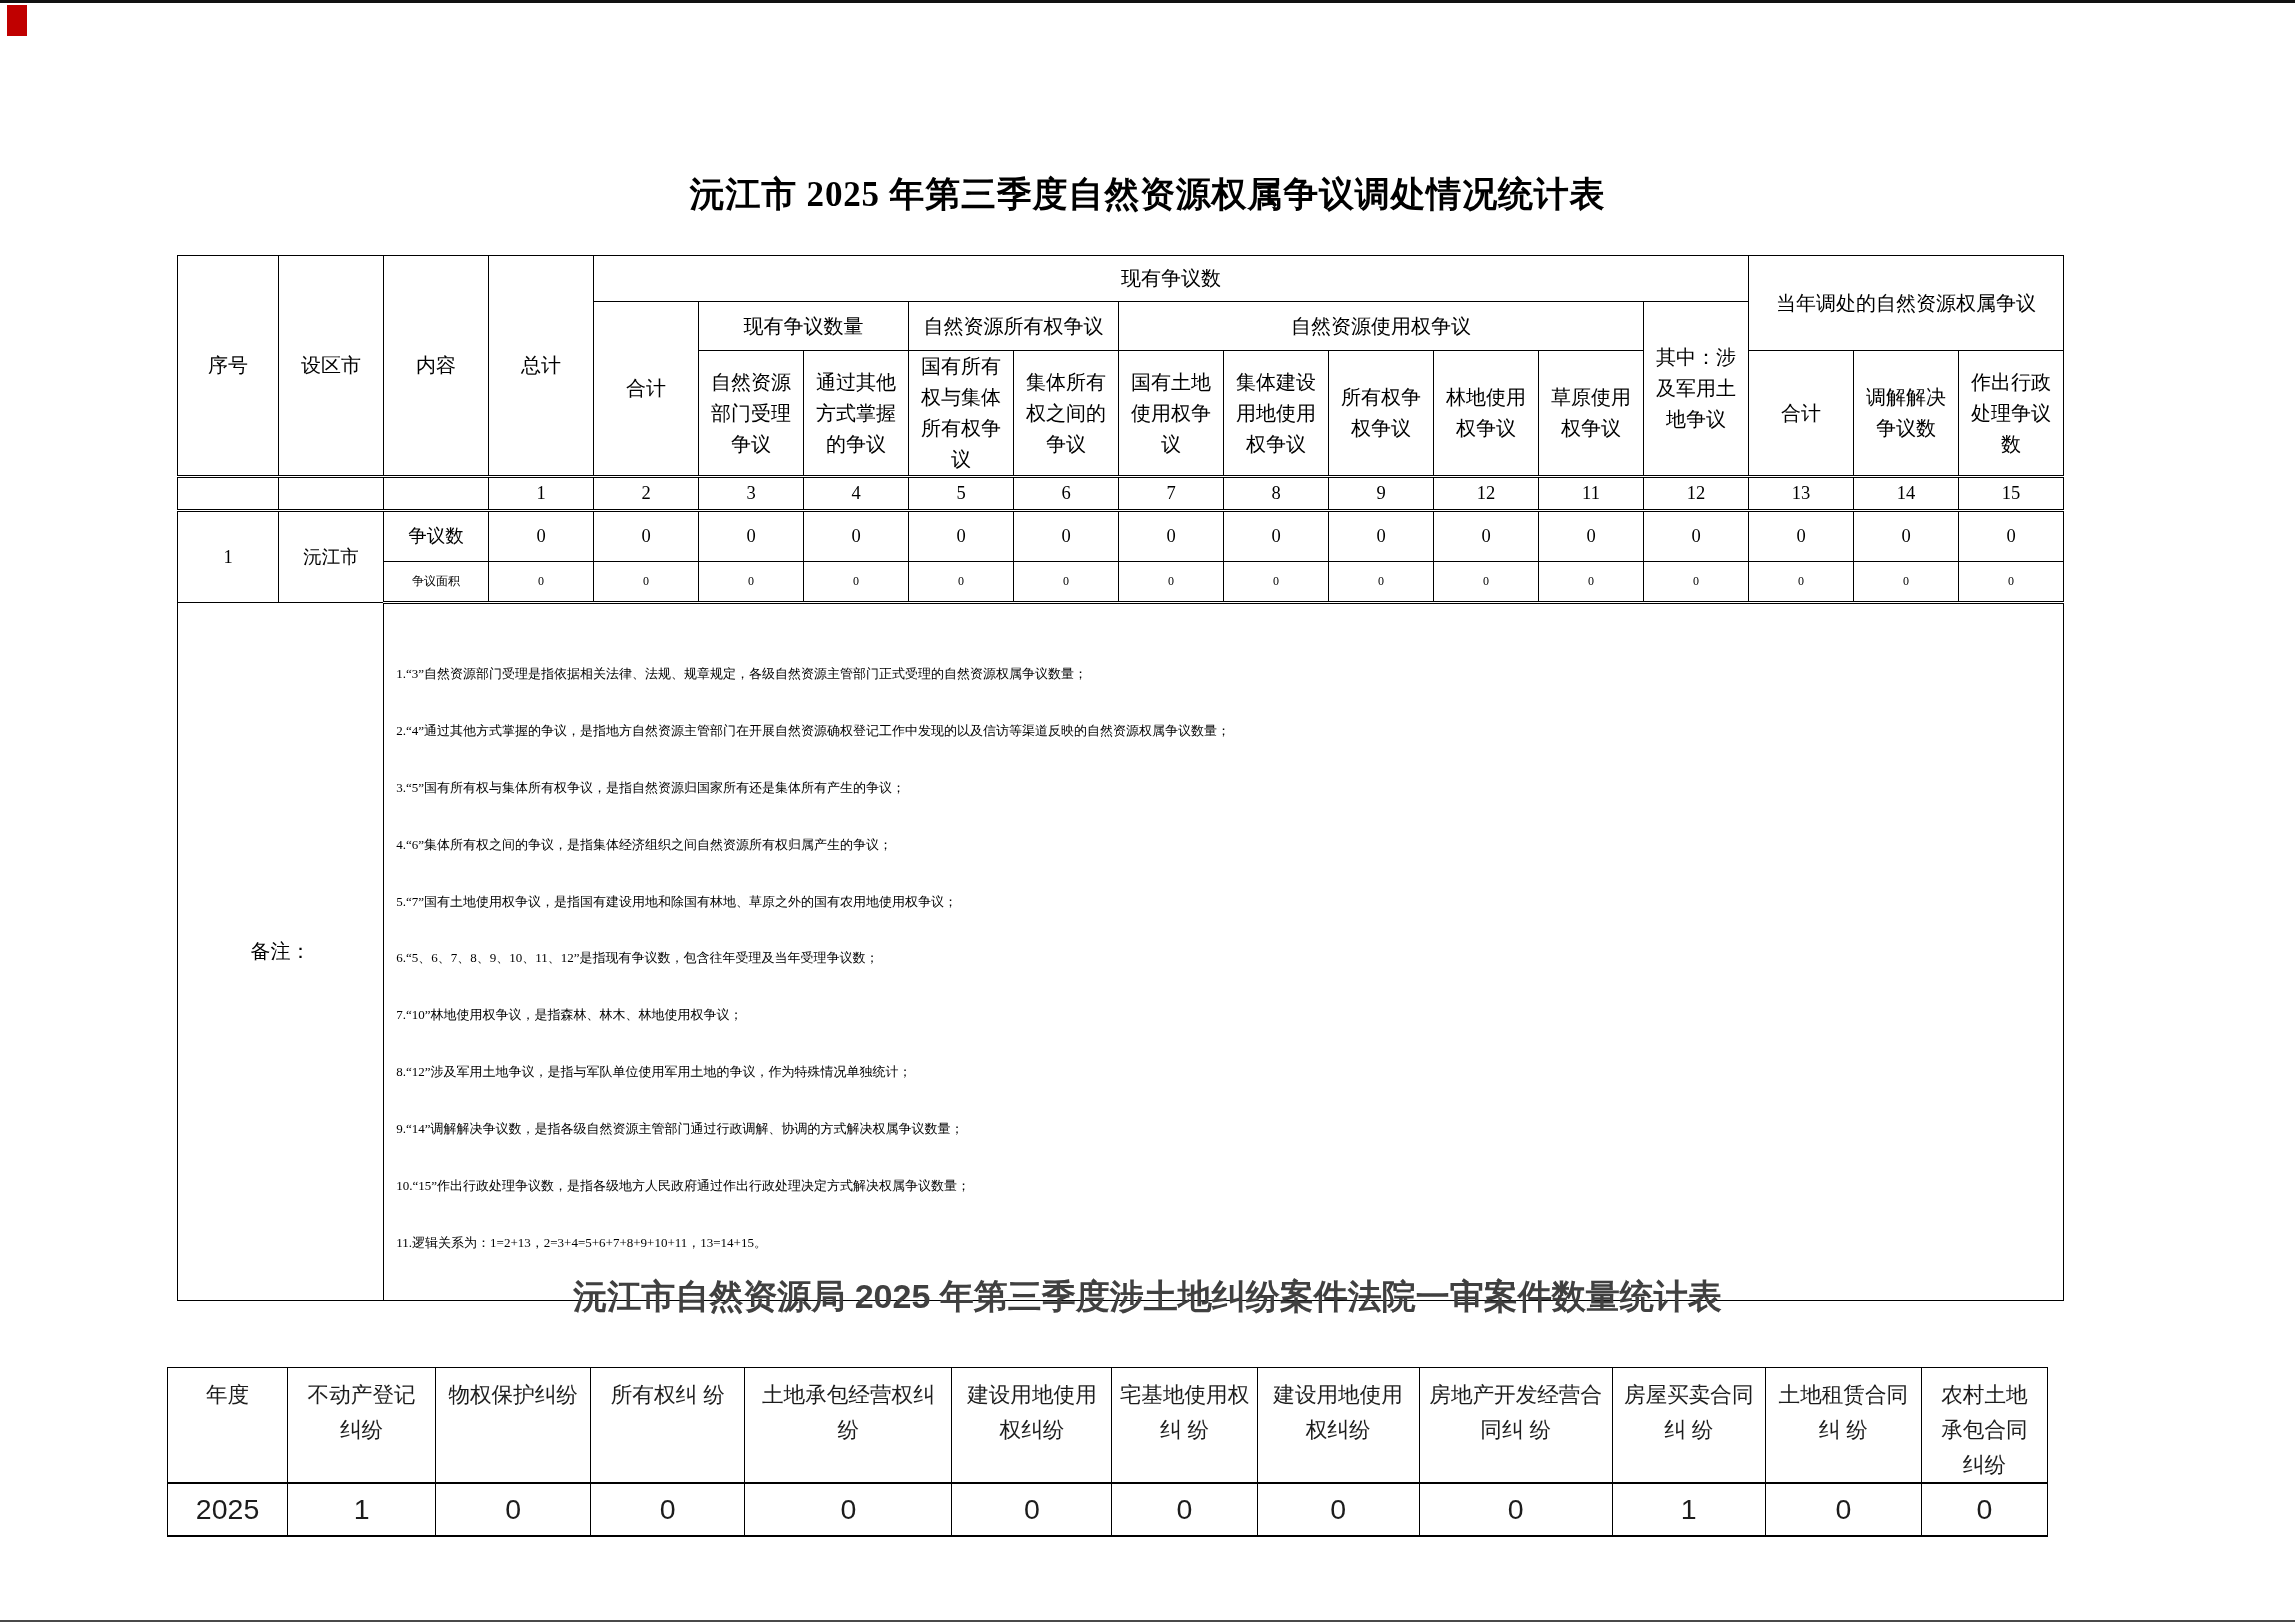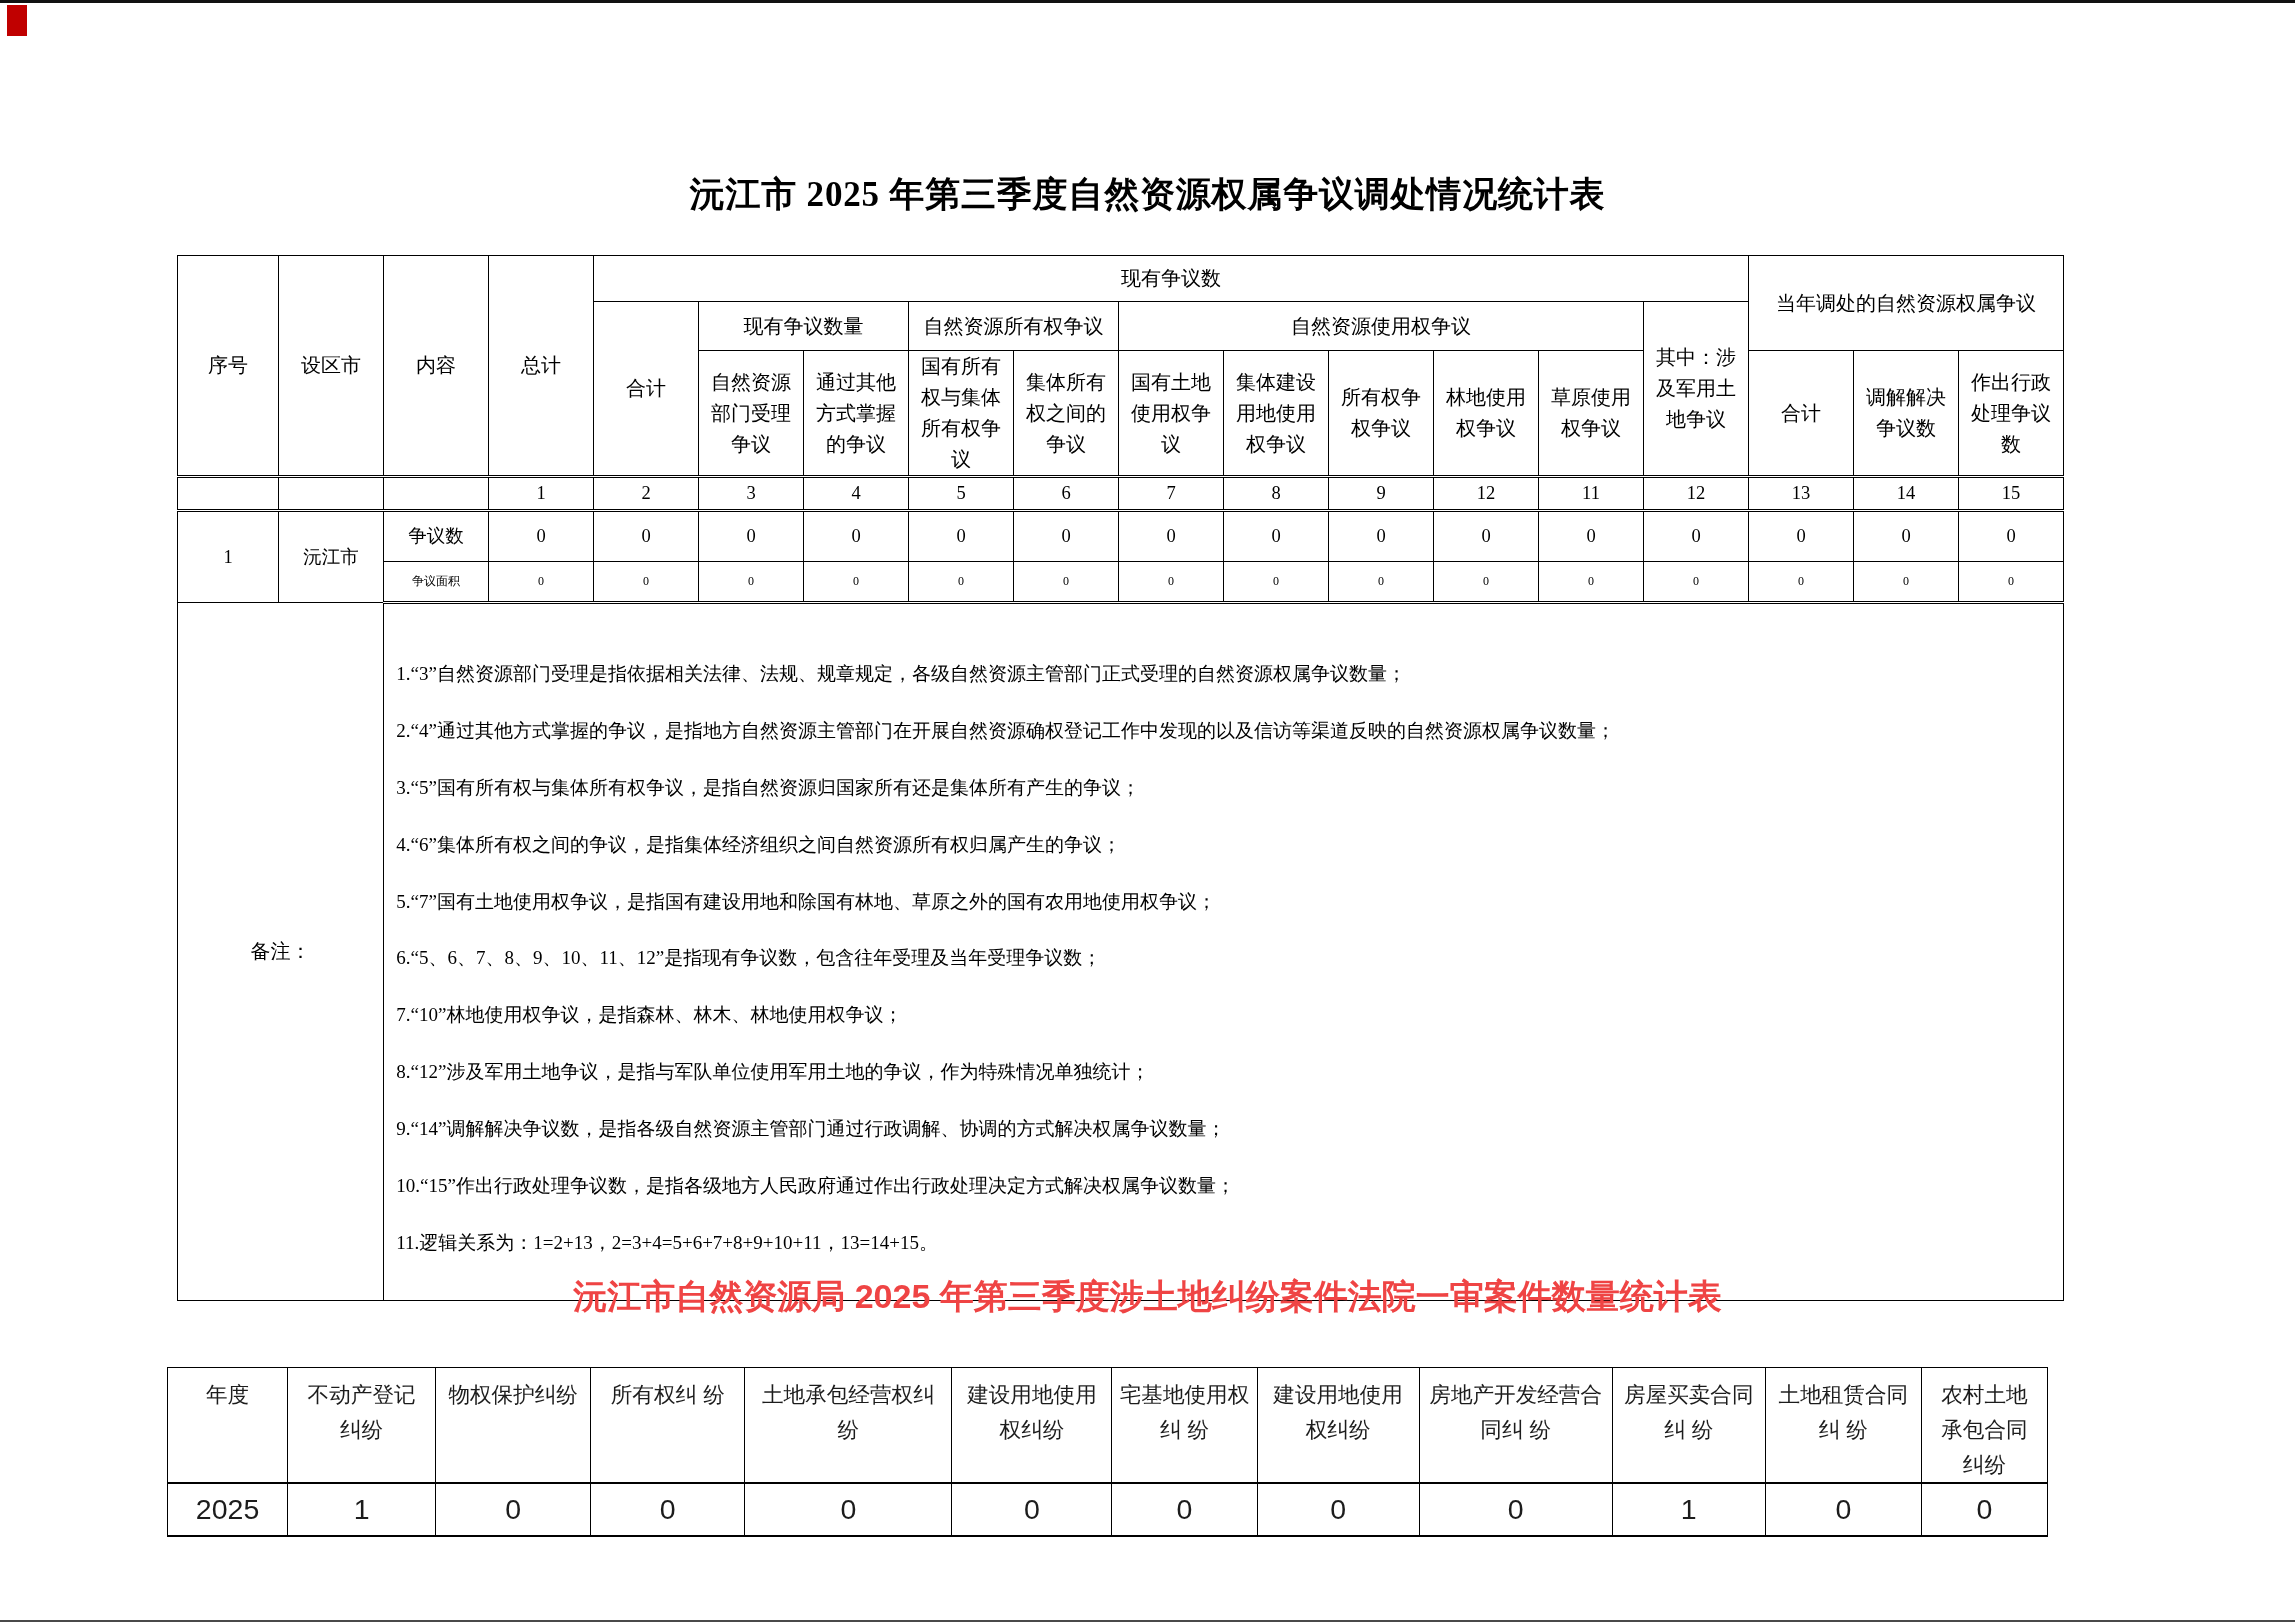--- a/index.html
+++ b/index.html
@@ -5,41 +5,41 @@
   html,body{margin:0;padding:0;background:#ffffff;}
   .page{position:relative;width:2295px;height:1623px;background:#ffffff;overflow:hidden;
         font-family:"Liberation Serif", serif;color:#000;padding-left:16px;}
   .top-edge{position:absolute;left:0;top:0;width:2295px;height:3.1px;background:#111;}
   .bottom-edge{position:absolute;left:0;top:1620px;width:2295px;height:2.3px;background:#4a4a4a;}
   .red-mark{position:absolute;left:7px;top:5.4px;width:20px;height:31px;background:#c00000;}
 
   .title1{position:absolute;left:0;top:171px;width:2295px;text-align:center;
           font-size:35px;font-weight:bold;font-family:"Liberation Serif", serif;letter-spacing:0.8px;}
   .title2{position:absolute;left:0;top:1274px;width:2295px;text-align:center;
-          font-size:34px;font-weight:bold;font-family:"Liberation Sans", sans-serif;color:#ef4444;}
+          font-size:34px;font-weight:bold;font-family:"Liberation Sans", sans-serif;color:#404040;}
 
   table{border-collapse:collapse;table-layout:fixed;}
   td{border:0.8px solid #000;text-align:center;vertical-align:middle;padding:0;
      white-space:pre-line;overflow:hidden;}
 
   
   .t1{position:absolute;left:177px;top:255px;width:1884px;border:1.5px solid #000;
       font-family:"Liberation Serif", serif;}
   .t1 td{font-size:20px;line-height:31px;}
   .t1 .rowA td{height:45px;}
   .t1 .rowB td{height:48px;}
   .t1 .rowC td{height:123px;}
   .t1 .rownum td{height:28.5px;font-size:18.5px;border-top:3.1px double #000;border-bottom:3.1px double #000;}
   .t1 .rowd1 td{height:49px;font-size:18.5px;}
   .t1 .rowd2 td{height:39px;font-size:12px;border-bottom:3.1px double #000;}
   .t1 .rownotes td{height:631px;}
   .t1 .notes-cell{text-align:left;vertical-align:top;}
   .notes-flex{display:flex;flex-direction:column;justify-content:space-between;
               height:594px;padding:26px 7.7px 14px 12.3px;}
-  .note-line{font-size:19px;line-height:25px;text-align:left;white-space:normal;}
+  .note-line{font-size:13px;line-height:25px;text-align:left;white-space:normal;}
   .beizhu{font-size:20px;}
 
   
   .t2{position:absolute;left:167px;top:1367px;width:1881px;border:1.5px solid #000;
       font-family:"Liberation Sans", sans-serif;color:#1c1c1c;}
   .t2 .rowh td{height:99px;font-size:21.6px;line-height:35px;vertical-align:top;
                padding-top:9.3px;border-bottom:2.3px solid #000;}
   .t2 .rowv td{height:51px;font-size:28.5px;border-bottom:2.3px solid #000;}
 </style>
 </head>

